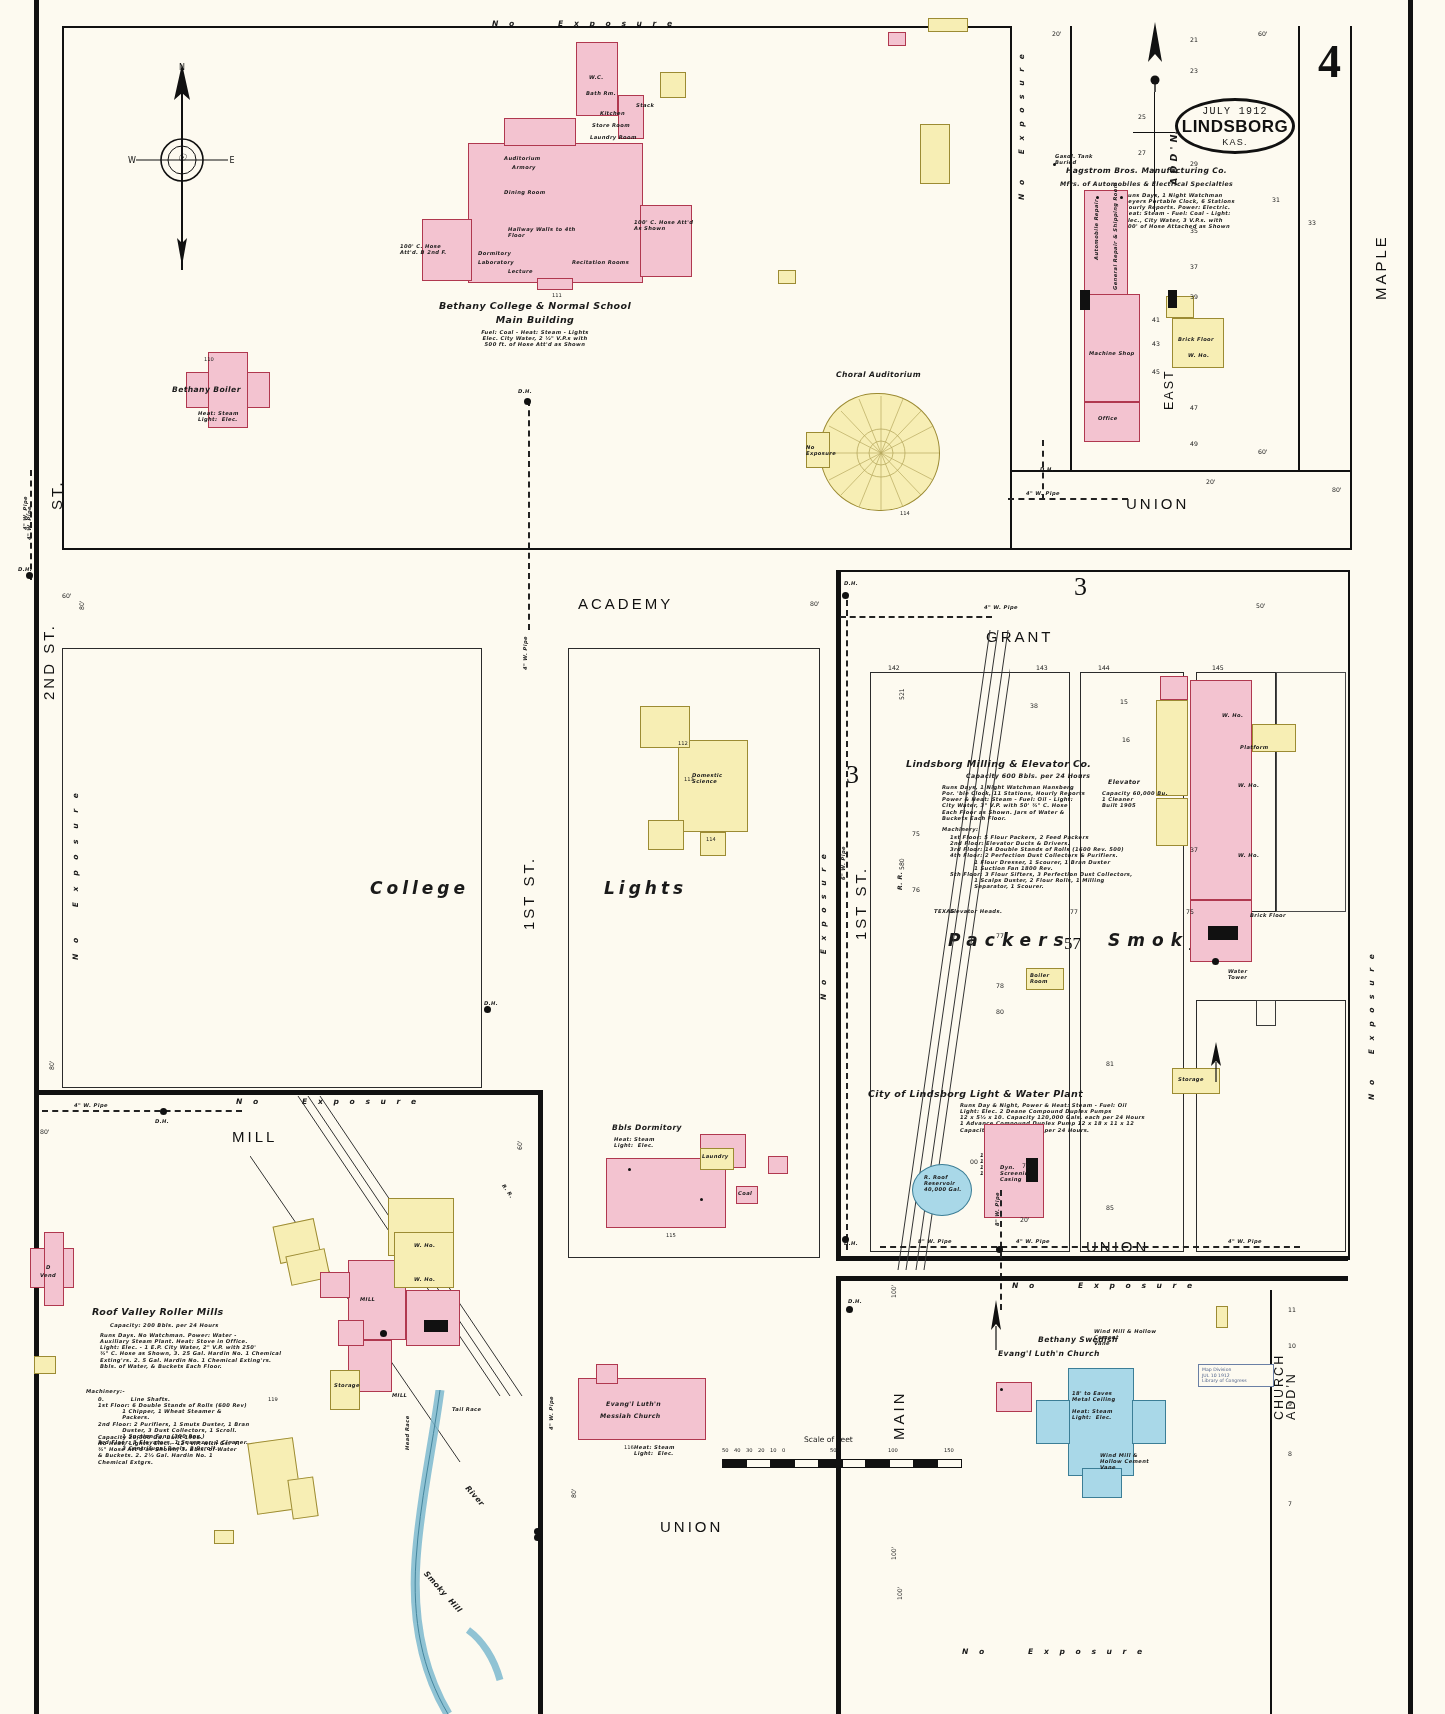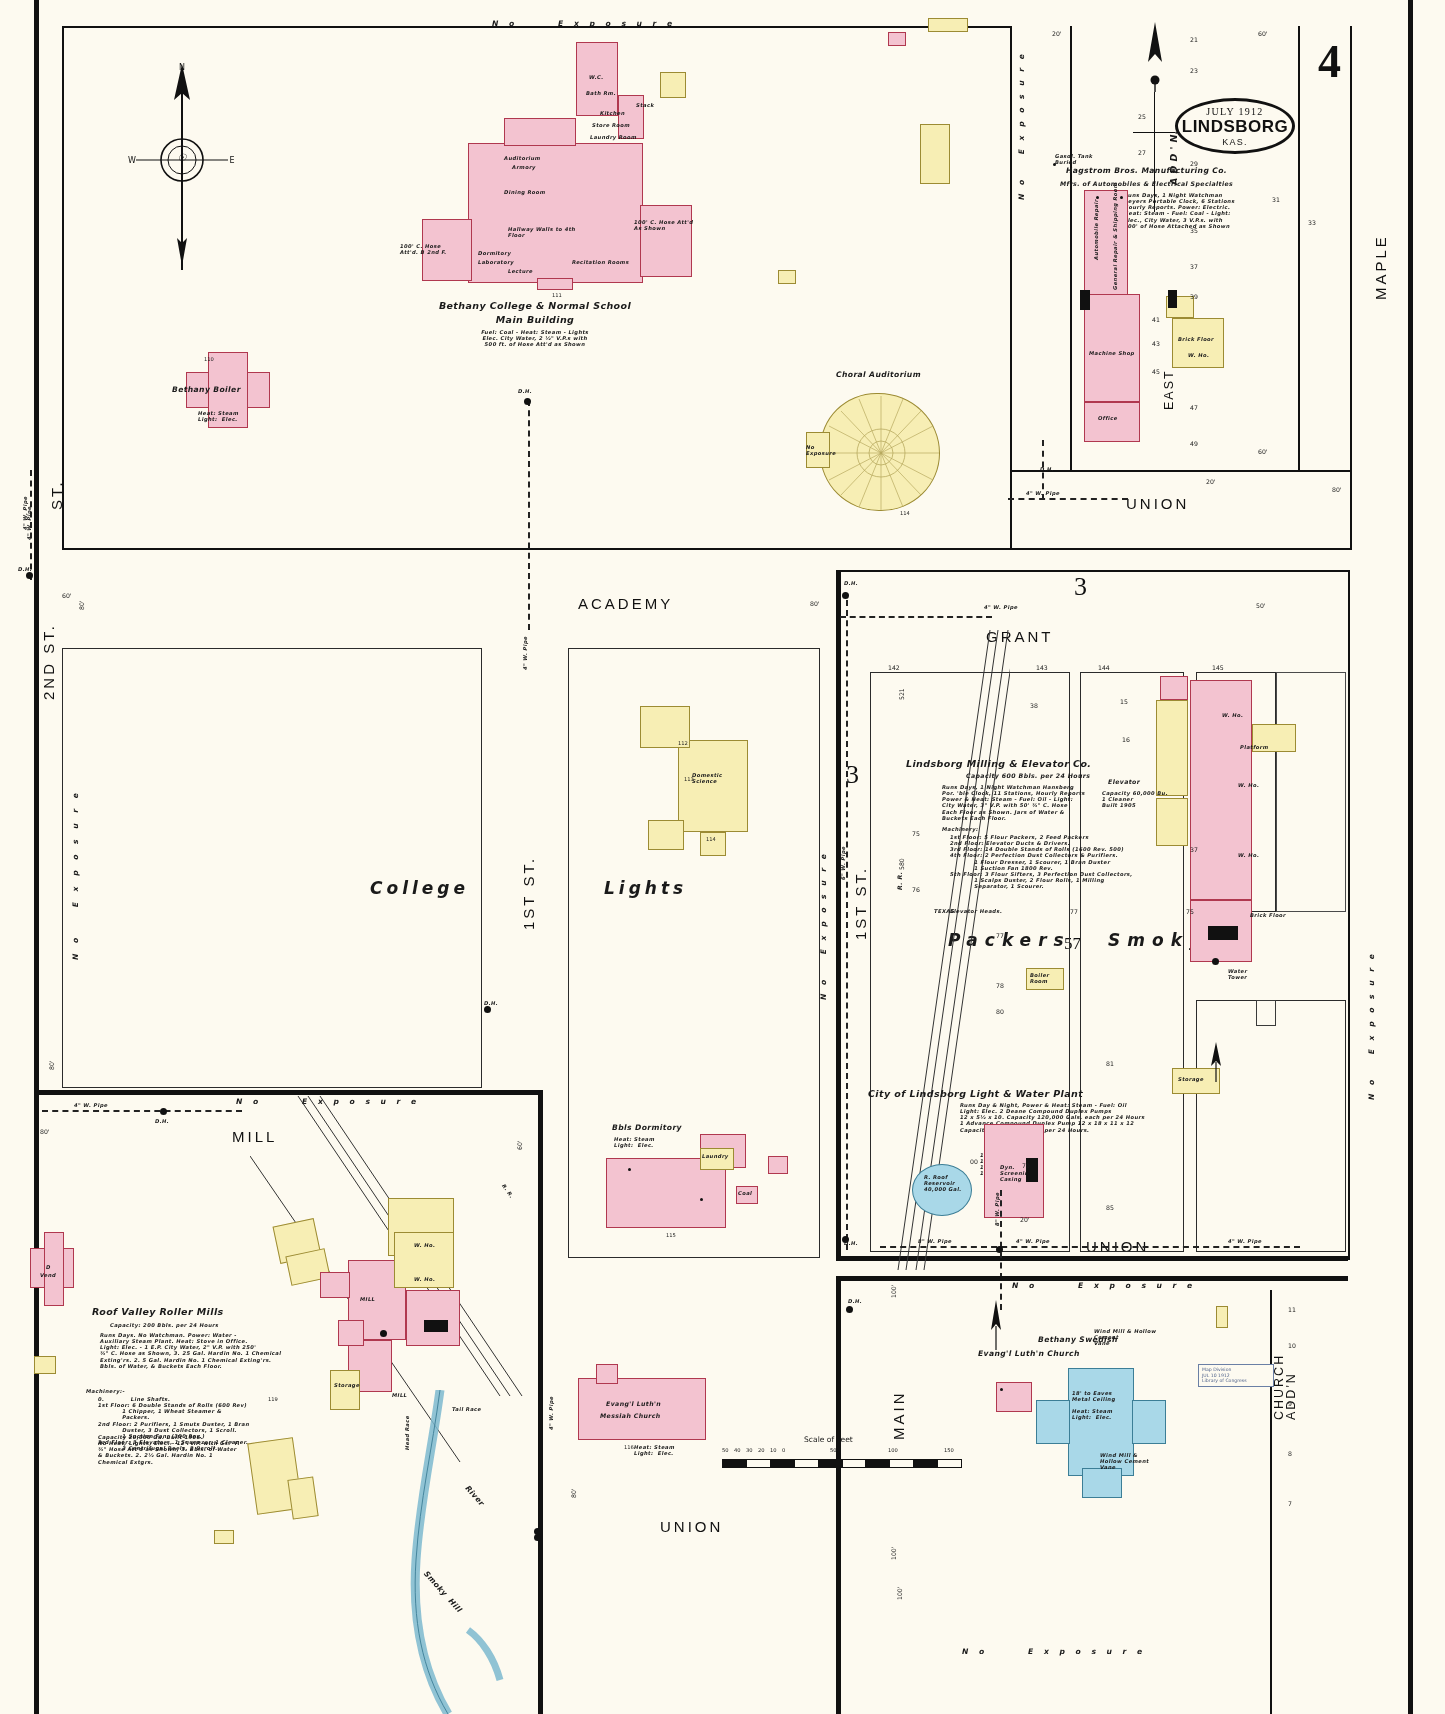--- a/index.html
+++ b/index.html
@@ -40,21 +40,21 @@
   .blocknum{font-size:26px;font-family:"Liberation Serif",serif;color:#111;}
   .rot90{transform:rotate(-90deg);transform-origin:left top;}
   .ctr{text-align:center;}
   
   #cartouche{
     width:120px;height:56px;border:3.5px solid #111;border-radius:50%;
     display:flex;flex-direction:column;align-items:center;justify-content:center;
     background:#fdfaf0;
   }
   #cartouche .c-date{font-size:10px;letter-spacing:1.3px;color:#111;
-     font-family:Liberation Serif, serif;}
+     font-family:Liberation Mono, monospace;}
   #cartouche .c-city{font-size:17px;font-weight:700;letter-spacing:0.5px;color:#111;
      font-family:"Liberation Sans",sans-serif;}
   #cartouche .c-state{font-size:9px;letter-spacing:1.2px;color:#111;
      font-family:"Liberation Sans",sans-serif;}
   #sheetnum{font-size:46px;font-family:"Liberation Serif",serif;font-weight:700;color:#111;}
   
   .pipe{position:absolute;border-top:2px dashed #222;}
   .pipe-v{position:absolute;border-left:2px dashed #222;}
   
   #scalebar{position:absolute;}
@@ -500,21 +500,21 @@
   <div class="ab txt street rot90" style="left:890px;top:1440px;">MAIN</div>
   <div class="ab txt streetsm rot90" style="left:1284px;top:1420px;">ADD'N</div>
   <div class="ab txt streetsm rot90" style="left:1272px;top:1420px;">CHURCH</div>
 
   <svg class="ab" style="left:988px;top:1300px;width:16px;height:50px;">
     <polygon points="8,0 13,30 8,24 3,30" fill="#111"></polygon>
     <line x1="8" y1="26" x2="8" y2="50" stroke="#111" stroke-width="1.2"></line>
   </svg>
 
   <div class="ab txt sm hand" style="left:1038px;top:1336px;">Bethany Swedish</div>
-  <div class="ab txt sm hand" style="left:978px;top:1350px;">Evang'l Luth'n Church</div>
+  <div class="ab txt sm hand" style="left:998px;top:1350px;">Evang'l Luth'n Church</div>
   <div class="ab bl-blue" style="left:1068px;top:1368px;width:66px;height:108px;"></div>
   <div class="ab bl-blue" style="left:1036px;top:1400px;width:34px;height:44px;"></div>
   <div class="ab bl-blue" style="left:1132px;top:1400px;width:34px;height:44px;"></div>
   <div class="ab bl-blue" style="left:1082px;top:1468px;width:40px;height:30px;"></div>
   <div class="ab bl-pink" style="left:996px;top:1382px;width:36px;height:30px;"></div>
   <div class="ab txt tiny hand" style="left:1072px;top:1390px;">18' to Eaves
 Metal Ceiling</div>
   <div class="ab txt tiny hand" style="left:1072px;top:1408px;">Heat: Steam
 Light:  Elec.</div>
   <div class="ab txt tiny hand" style="left:1094px;top:1328px;">Wind Mill &amp; Hollow

